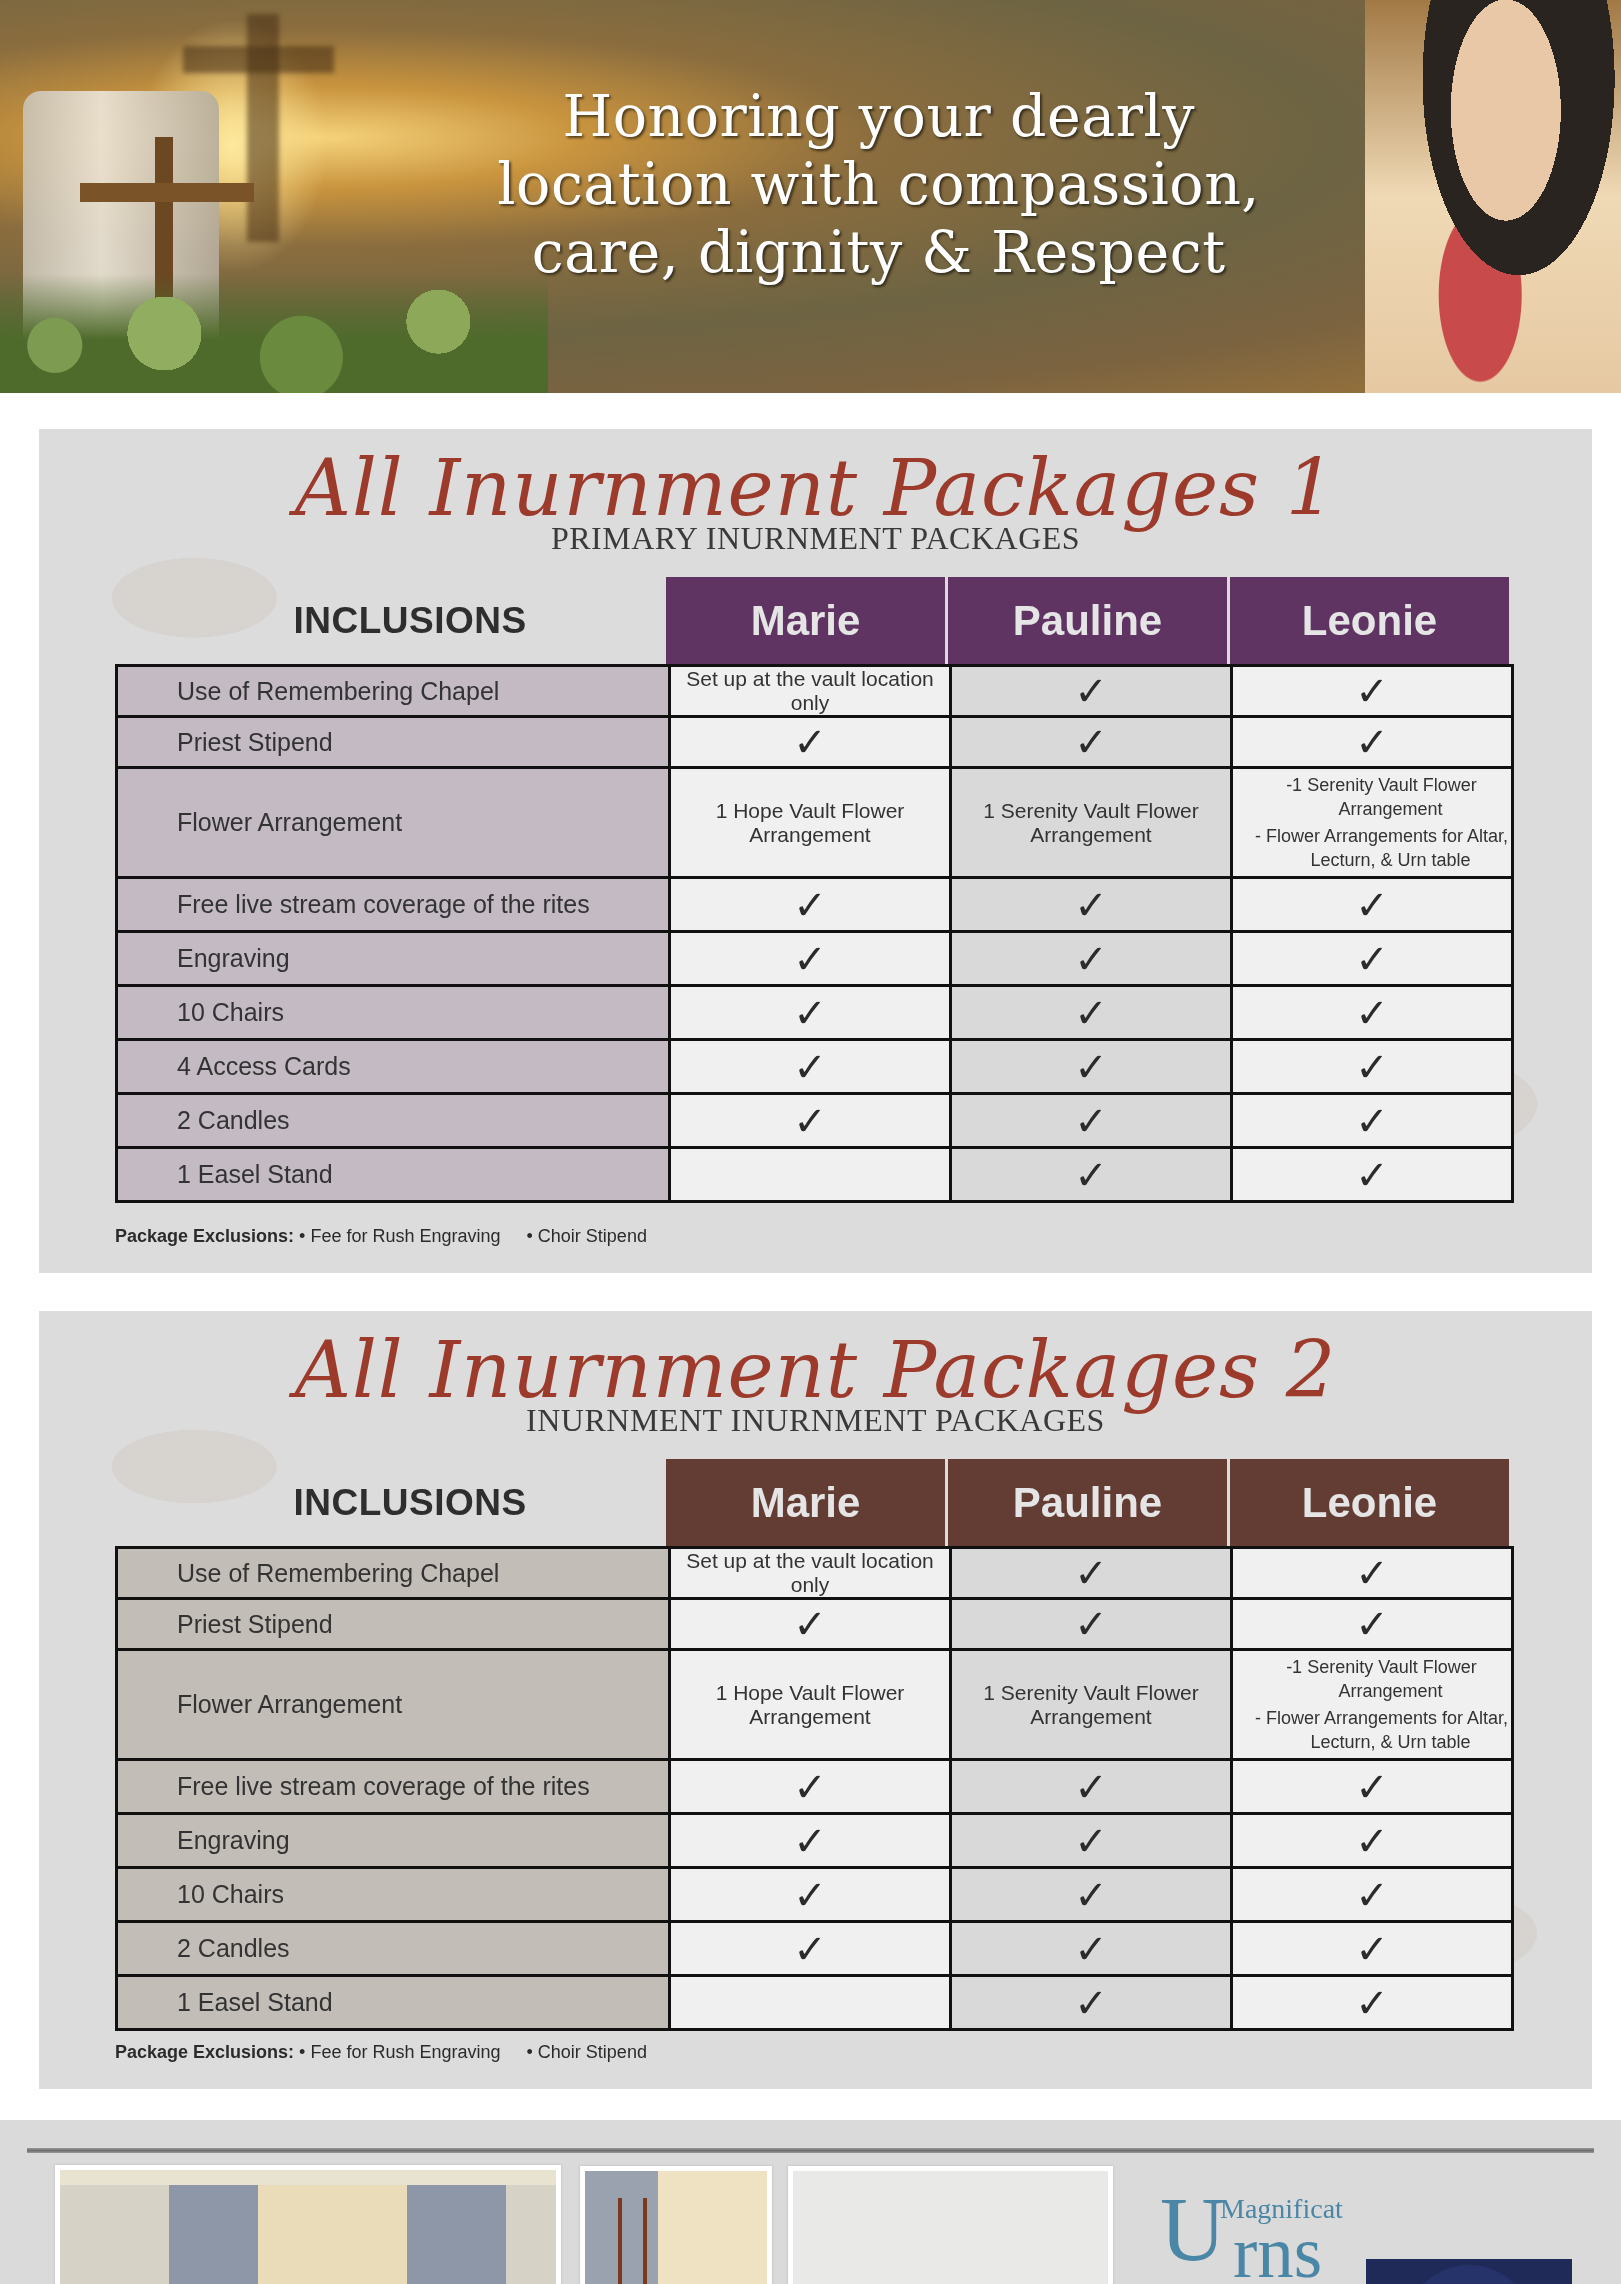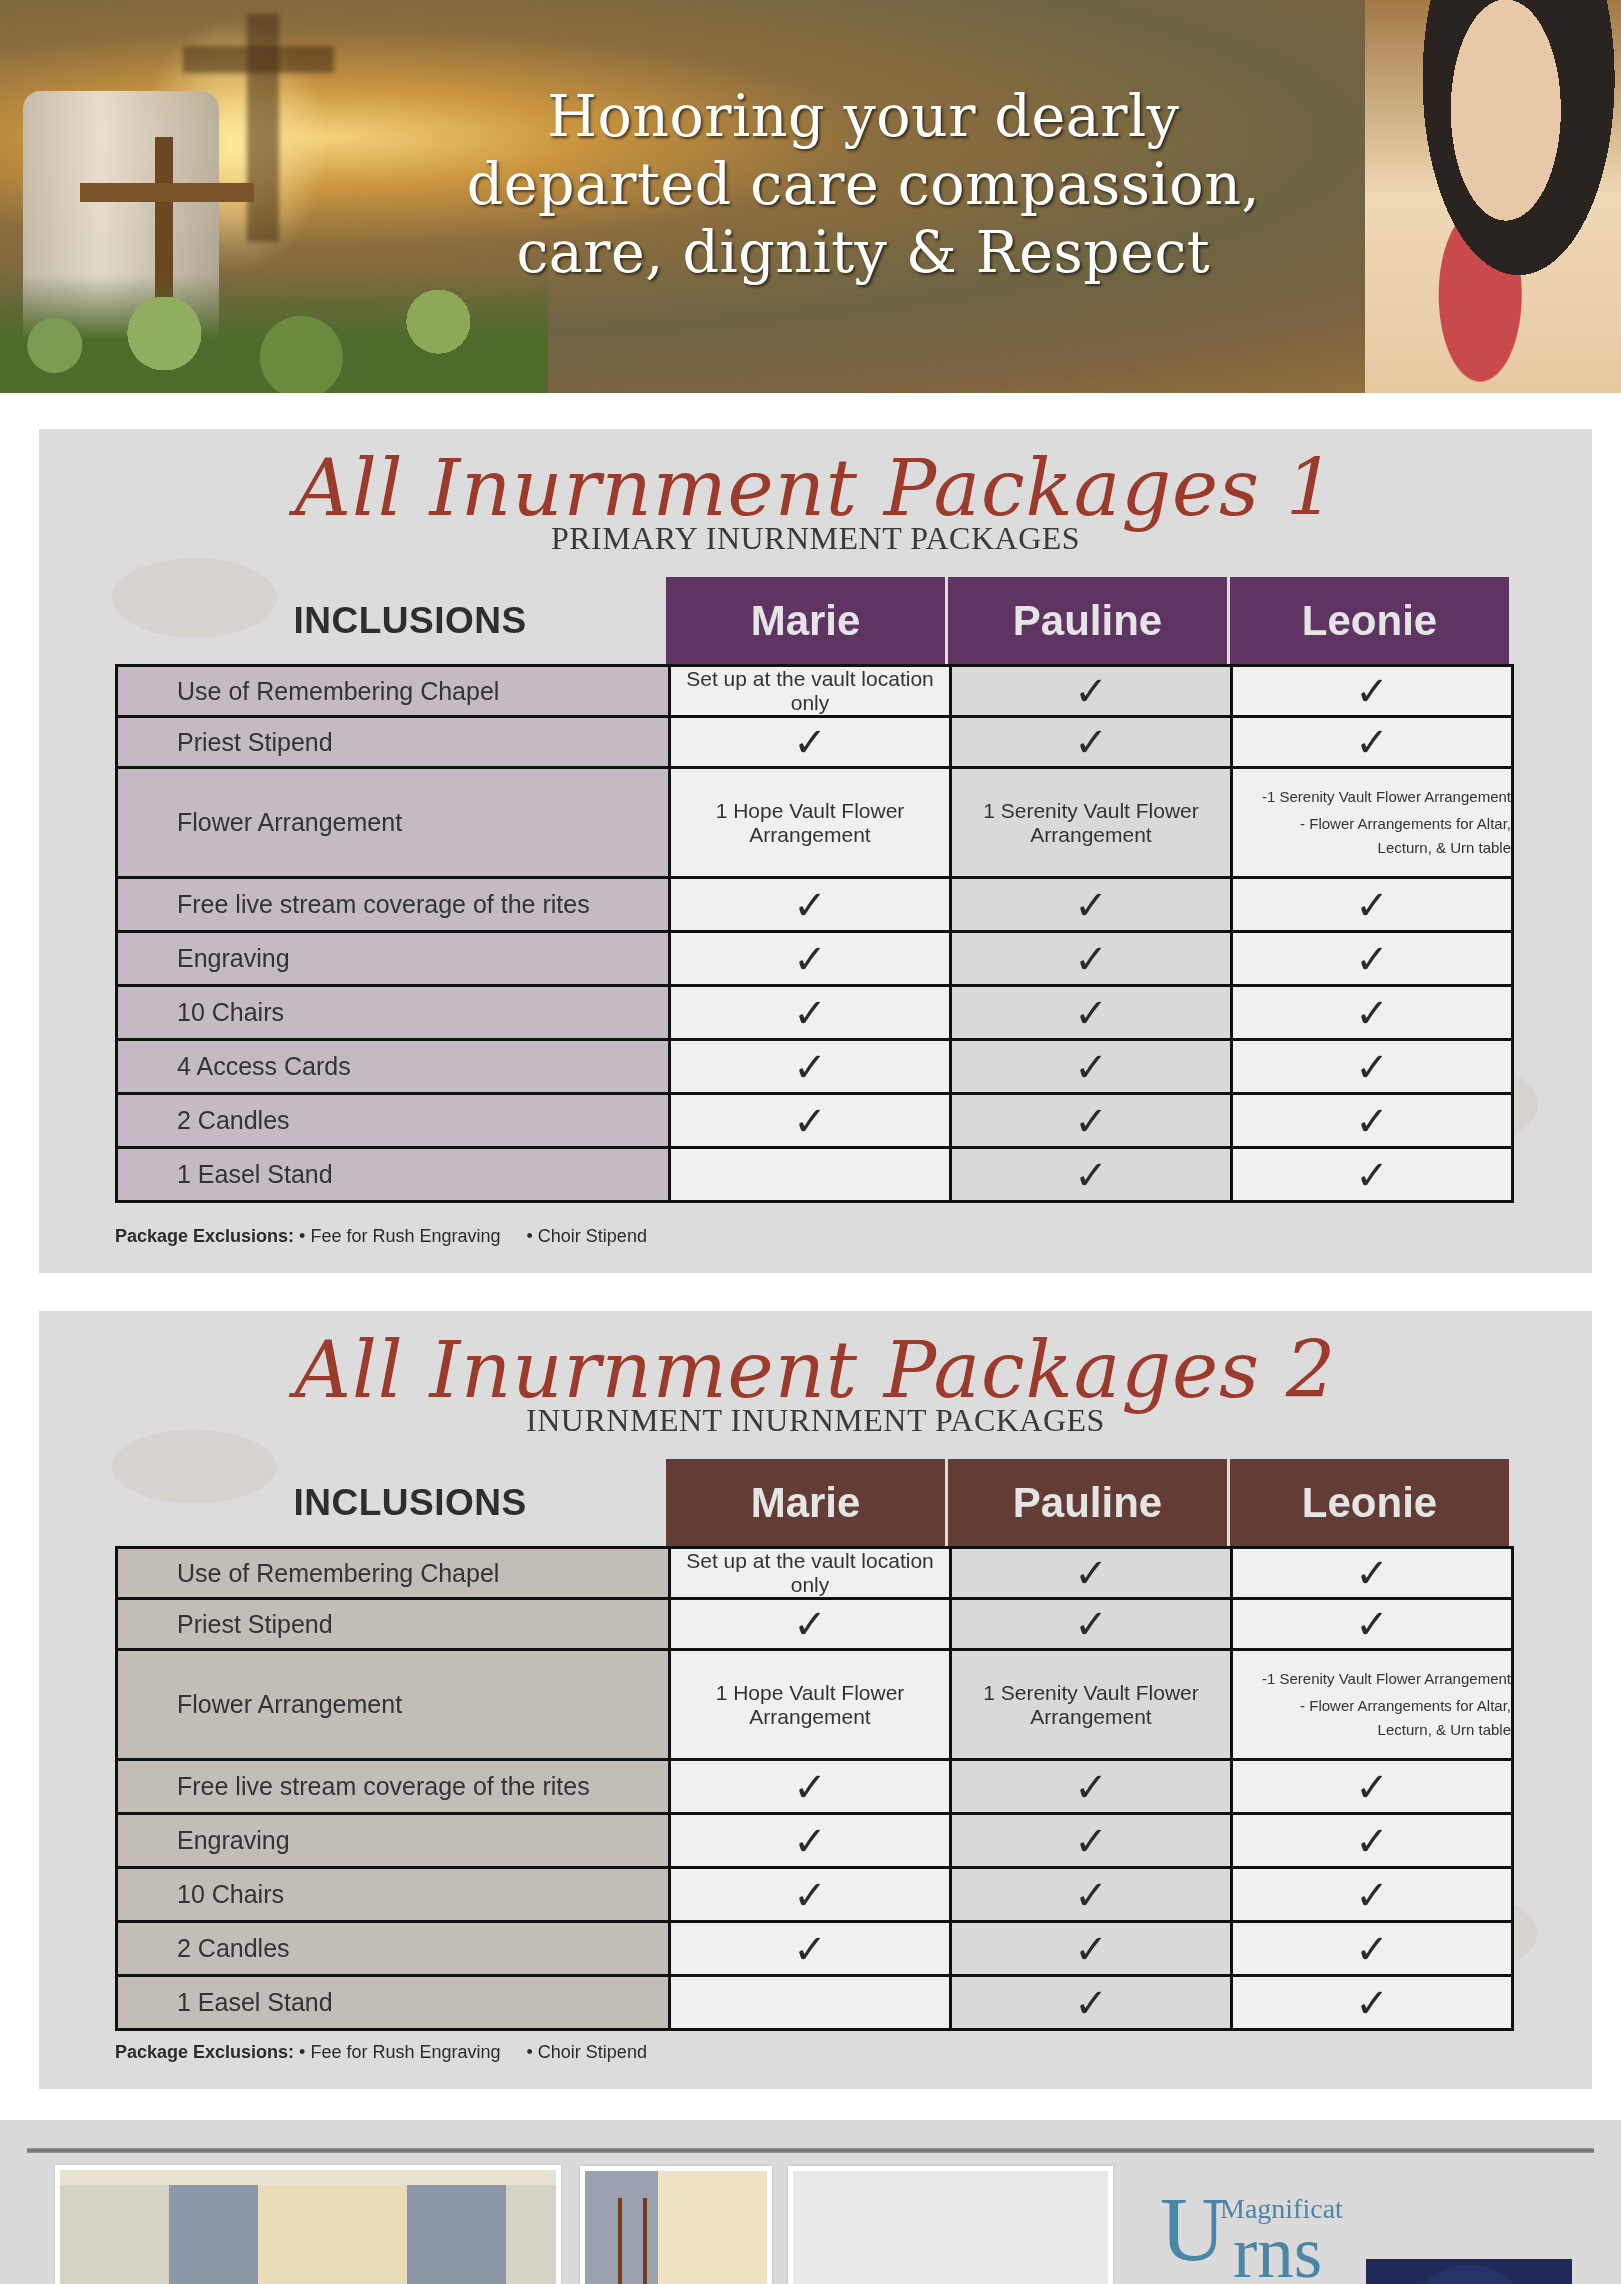--- a/index.html
+++ b/index.html
@@ -45,21 +45,21 @@
   .col-hdr.c2 { left: 1191px; width: 279px; }
 
   table.pkg { position: absolute; left: 76px; top: 235px; width: 1395px; border-collapse: collapse; table-layout: fixed; }
   table.pkg td { border: 3.2px solid #111; font-size: 25px; color: #333; vertical-align: middle; }
   table.pkg td.lbl { width: 553px; padding-left: 59px; }
   .ph-1 table.pkg td.lbl { background: #c3bac3; }
   .ph-2 table.pkg td.lbl { background: #c3bdb8; }
   table.pkg td.v { width: 281px; text-align: center; background: #f0f0f0; }
   table.pkg td.v.mid { background: #d9d9d9; }
   table.pkg td.v .txt { font-size: 21px; line-height: 24px; display: block; }
-  table.pkg td.v .list { text-align: right; font-size: 15px; line-height: 24px; padding-left: 19px; }
+  table.pkg td.v .list { text-align: center; font-size: 18px; line-height: 24px; padding-left: 19px; }
   table.pkg td.v .list div { padding-left: 18px; text-indent: -18px; margin: 3.7px 0; }
   .check { font-size: 40px; line-height: 40px; color: #2b2b2b; font-family: "DejaVu Sans", sans-serif; }
   tr.r-std td { height: 54px; }
   tr.r-short td { height: 51px; }
   tr.r-tall td { height: 110px; }
 
   .exclusions { position: absolute; left: 76px; font-size: 18px; color: #2b2b2b; }
   .exclusions b { font-weight: bold; }
   .exclusions .gap { display: inline-block; width: 21px; }
 
@@ -88,21 +88,21 @@
   <div class="glow"></div>
   <div class="bg-cross-v"></div>
   <div class="bg-cross-h"></div>
   <div class="urn"></div>
   <div class="cross-v"></div>
   <div class="cross-h"></div>
   <div class="greenery"></div>
   <div class="saint"></div>
   <div class="hero-title">
     <div>Honoring your dearly</div>
-    <div>departed care compassion,</div>
+    <div>location with compassion,</div>
     <div>care, dignity &amp; Respect</div>
   </div>
 </section>
 
 <section class="panel panel-1 ph-1">
   <div class="script-title">All Inurnment Packages 1</div>
   <div class="sub-title">PRIMARY INURNMENT PACKAGES</div>
   <div class="inclusions-hdr">INCLUSIONS</div>
   <div class="col-hdr c0">Marie</div>
   <div class="col-hdr c1">Pauline</div>

